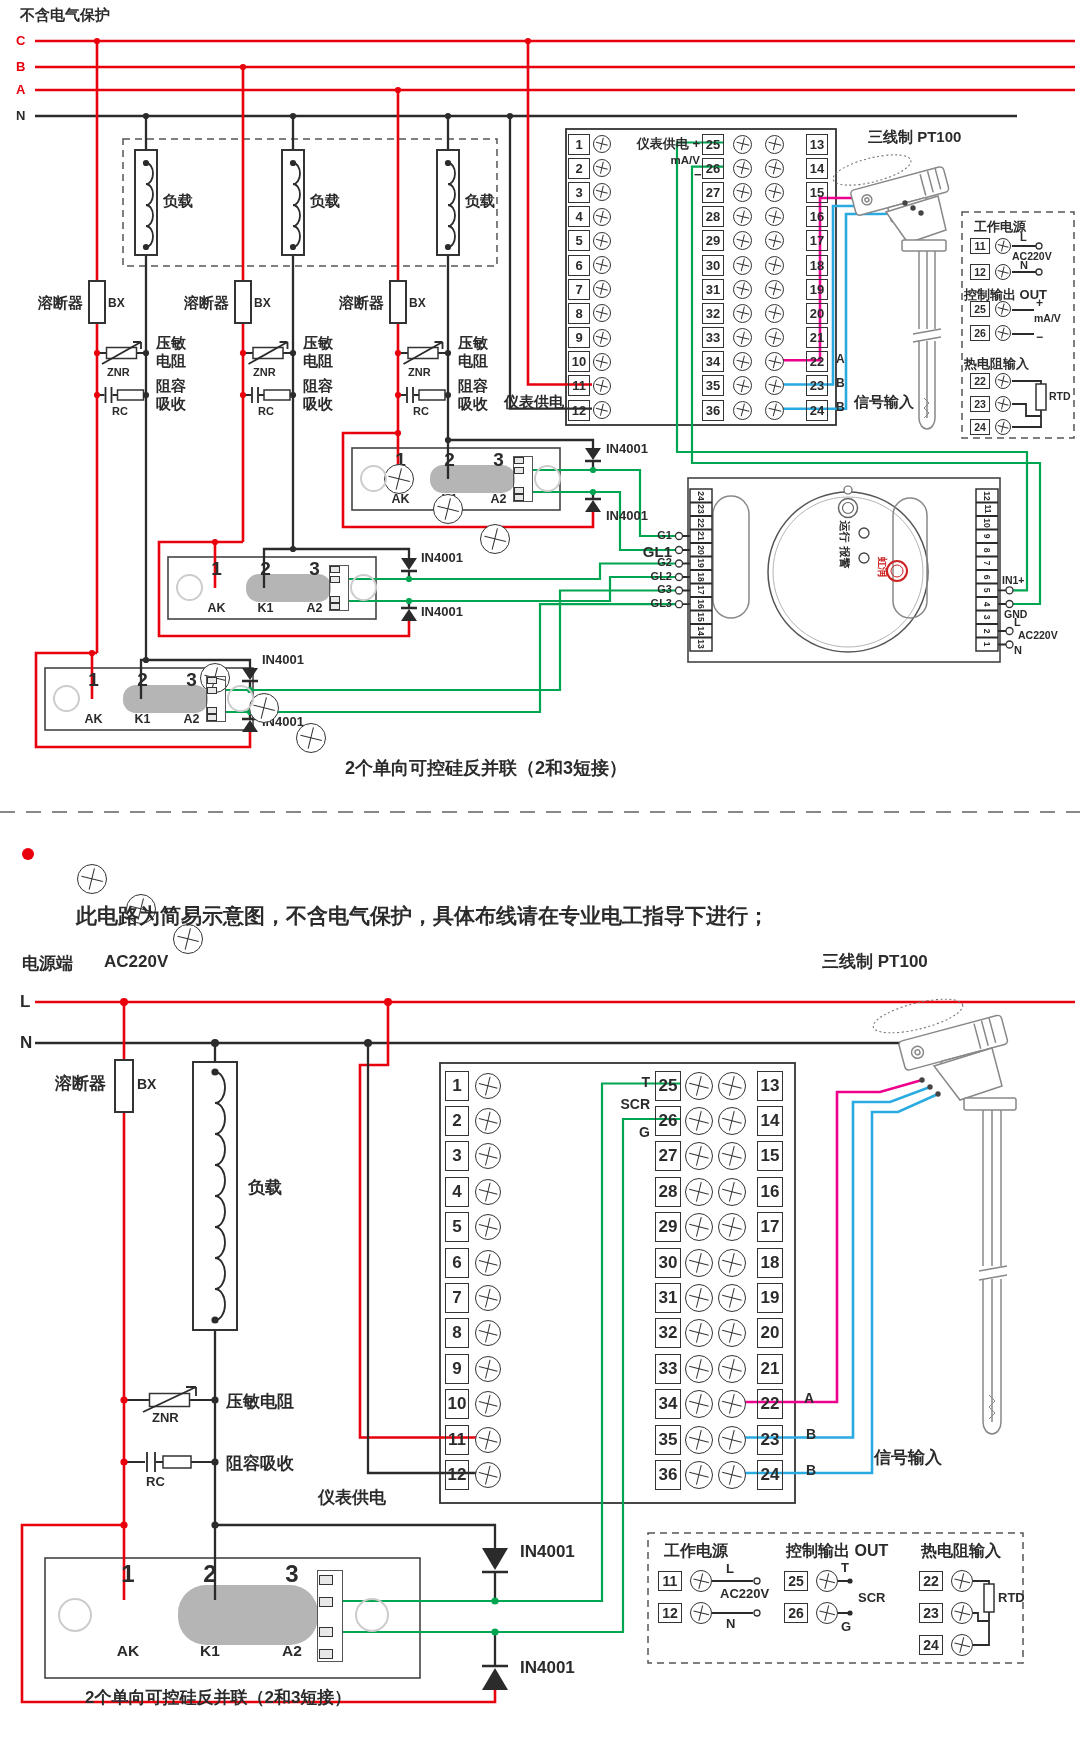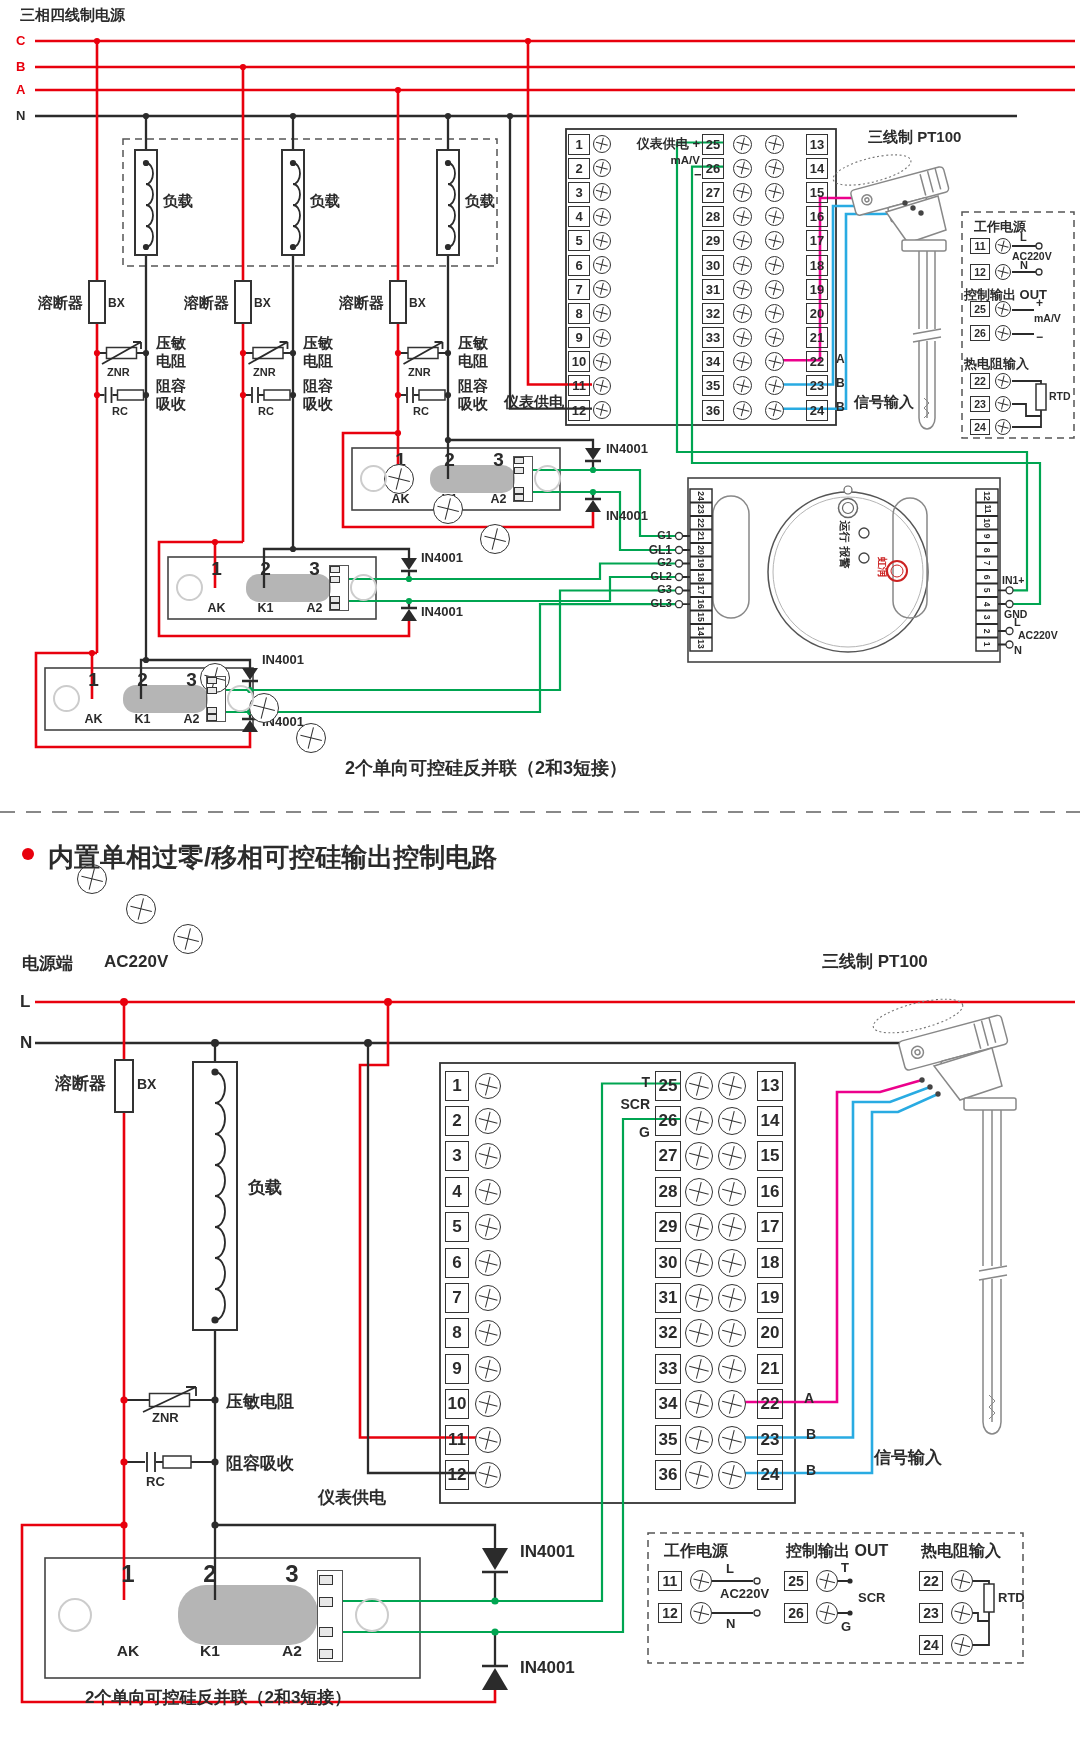--- a/index.html
+++ b/index.html
@@ -334,21 +334,21 @@
     <circle cx="757" cy="1581" r="3" fill="#fff" stroke="#333" stroke-width="1.3"></circle>
     <circle cx="757" cy="1613" r="3" fill="#fff" stroke="#333" stroke-width="1.3"></circle>
     <path class="wk2" d="M836,1581H848 M836,1613H848"></path>
     <circle cx="850" cy="1581" r="2.6" fill="#2b2b2b"></circle>
         <circle cx="850" cy="1613" r="2.6" fill="#2b2b2b"></circle>
     <path class="wk2" d="M971,1581H989V1584 M971,1613H978V1621H989V1612 M971,1645H989V1621"></path>
     <rect class="cmp15" x="984" y="1584" width="10" height="28"></rect>
   </g>
 </svg>
 
-<div class="ab b" style="left:20px;top:6px;font-size:15px">三相四线制电源</div>
+<div class="ab b" style="left:20px;top:6px;font-size:15px">不含电气保护</div>
 <div class="ab b red" style="left:16px;top:33px;font-size:13px">C</div>
 <div class="ab b red" style="left:16px;top:59px;font-size:13px">B</div>
 <div class="ab b red" style="left:16px;top:82px;font-size:13px">A</div>
 <div class="ab b" style="left:16px;top:108px;font-size:13px">N</div>
 
 <div class="ab b" style="left:163px;top:192px;font-size:15px">负载</div>
 <div class="ab b" style="left:310px;top:192px;font-size:15px">负载</div>
 <div class="ab b" style="left:465px;top:192px;font-size:15px">负载</div>
 
 <div class="ab b ralign" style="left:23px;top:294px;width:60px;font-size:15px">溶断器</div>
@@ -674,21 +674,21 @@
       </div>
       <div style="display:flex;align-items:center;justify-content:center">
         <span class="rot b" style="font-size:8.5px">2</span>
       </div>
       <div style="display:flex;align-items:center;justify-content:center">
         <span class="rot b" style="font-size:8.5px">1</span>
       </div>
     </div>
 <div class="grid" style="left:638px;top:529px;grid-auto-rows:13.5px;width:34px">
       <div class="ralign b" style="font-size:11px">G1</div>
-      <div class="ralign b" style="font-size:12px">GL1</div>
+      <div class="ralign b" style="font-size:15px">GL1</div>
       <div class="ralign b" style="font-size:11px">G2</div>
       <div class="ralign b" style="font-size:11px">GL2</div>
       <div class="ralign b" style="font-size:11px">G3</div>
       <div class="ralign b" style="font-size:11px">GL3</div>
     </div>
 <span class="ab b rot" style="left:833px;top:524px;font-size:11px">运行</span>
 <span class="ab b rot" style="left:833px;top:550px;font-size:11px">报警</span>
 <span class="ab b rot" style="left:872px;top:560px;font-size:10px;color:#cc2222">虹润</span>
 <div class="ab b" style="left:1002px;top:574px;font-size:10.5px">IN1+</div>
 <div class="ab b" style="left:1004px;top:608px;font-size:10.5px">GND</div>
@@ -735,21 +735,21 @@
     <div class="sc" style="width:16px;height:16px;margin-left:5px"></div>
   </div>
       <div class="cellrow">
     <div class="nb" style="width:20px;height:16px;font-size:10.5px">24</div>
     <div class="sc" style="width:16px;height:16px;margin-left:5px"></div>
   </div>
     </div>
 <div class="ab b" style="left:1049px;top:390px;font-size:10.5px">RTD</div>
 
 <div class="ab" style="left:22px;top:848px;width:12px;height:12px;border-radius:50%;background:#e8000d"></div>
-<div class="ab b" style="left:48px;top:840px;font-size:26px">内置单相过零/移相可控硅输出控制电路</div>
+<div class="ab b" style="left:76px;top:902px;font-size:21px">此电路为简易示意图，不含电气保护，具体布线请在专业电工指导下进行；</div>
 <div class="ab b" style="left:22px;top:952px;font-size:17px">电源端</div>
 <div class="ab b" style="left:104px;top:952px;font-size:17px">AC220V</div>
 <div class="ab b" style="left:20px;top:992px;font-size:17px">L</div>
 <div class="ab b" style="left:20px;top:1033px;font-size:17px">N</div>
 
 <div class="ab b ralign" style="left:44px;top:1072px;width:62px;font-size:17px">溶断器</div>
 <div class="ab b" style="left:137px;top:1076px;font-size:14px">BX</div>
 <div class="ab b" style="left:248px;top:1176px;font-size:17px">负载</div>
 <div class="ab b" style="left:226px;top:1390px;font-size:17px">压敏电阻</div>
 <div class="ab b" style="left:152px;top:1410px;font-size:13px">ZNR</div>

